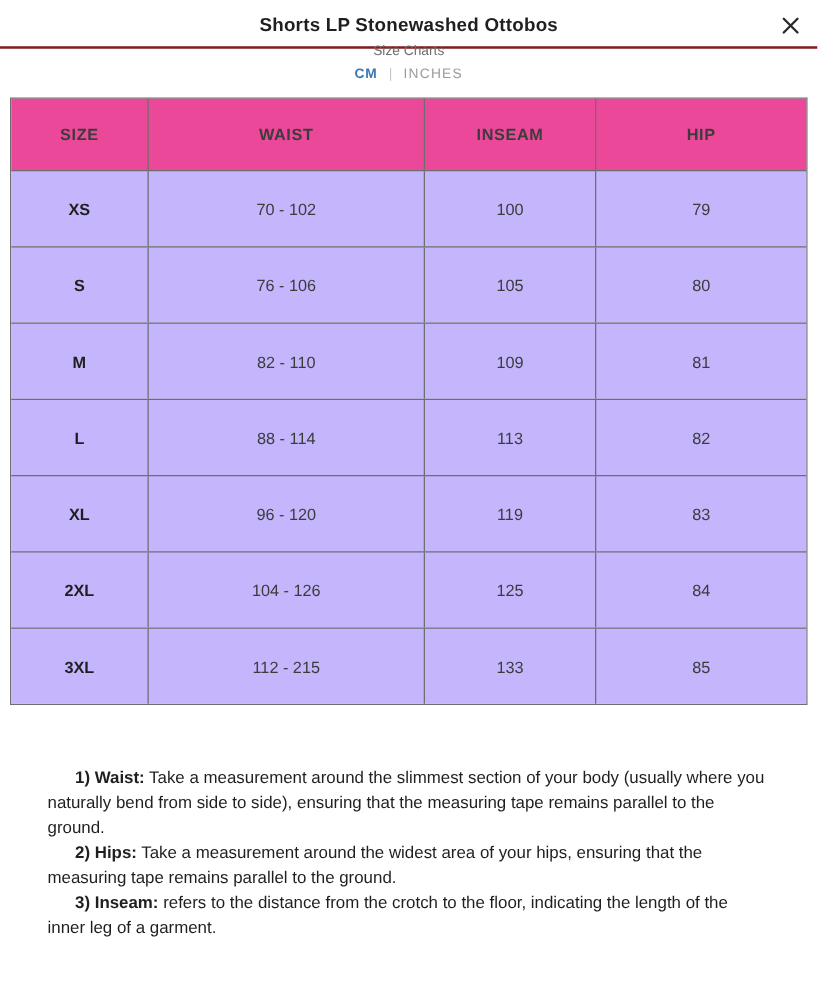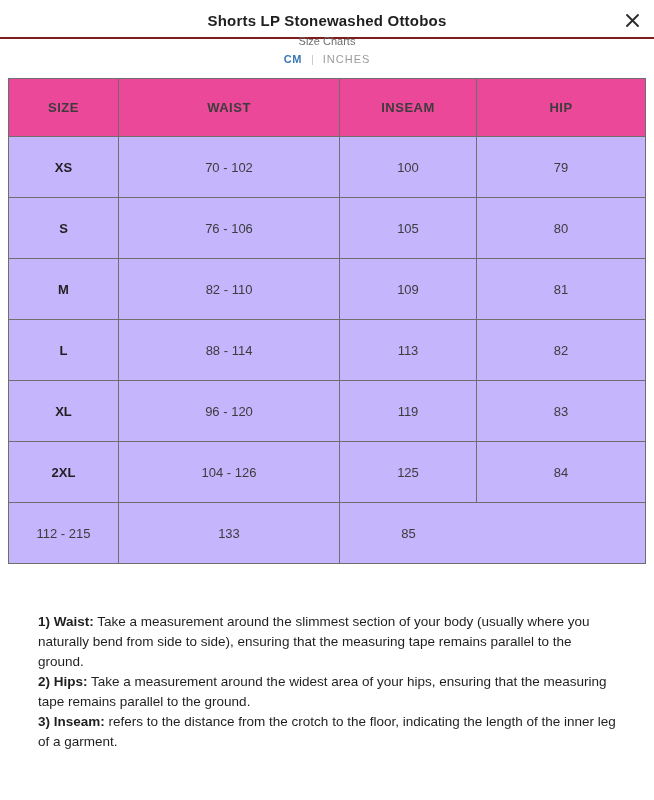--- a/index.html
+++ b/index.html
@@ -109,21 +109,21 @@
     color: #1f1f1f;
   }
 
   
   .notes {
     margin: 48px 38px 0 38px;
     font-size: 13.5px;
     line-height: 20px;
     color: #1f1f1f;
   }
-  .note-label { font-weight: 700; }
+  .note-label { font-weight: 700; margin-left: 22px; }
 </style>
 </head>
 <body>
 
 <div class="dialog-header">
   <div class="dialog-title">Shorts LP Stonewashed Ottobos</div>
   <div class="dialog-subtitle">Size Charts</div>
   <button class="close-btn">
     <span style="display:flex;">
       <svg width="15" height="15" viewBox="0 0 15 15">
@@ -177,20 +177,21 @@
     <div class="tcell">119</div>
     <div class="tcell">83</div>
   </div>
   <div class="trow tbody-row">
     <div class="tcell size-cell">2XL</div>
     <div class="tcell">104 - 126</div>
     <div class="tcell">125</div>
     <div class="tcell">84</div>
   </div>
   <div class="trow tbody-row">
+    <div class="tcell size-cell">3XL</div>
     <div class="tcell">112 - 215</div>
     <div class="tcell">133</div>
     <div class="tcell">85</div>
   </div>
 </div>
 
 <div class="notes">
   <p><span class="note-label">1) Waist:</span><span> Take a measurement around the slimmest section of your body (usually where you naturally bend from side to side), ensuring that the measuring tape remains parallel to the ground.</span></p>
   <p><span class="note-label">2) Hips:</span><span> Take a measurement around the widest area of your hips, ensuring that the measuring tape remains parallel to the ground.</span></p>
   <p><span class="note-label">3) Inseam:</span><span> refers to the distance from the crotch to the floor, indicating the length of the inner leg of a garment.</span></p>

